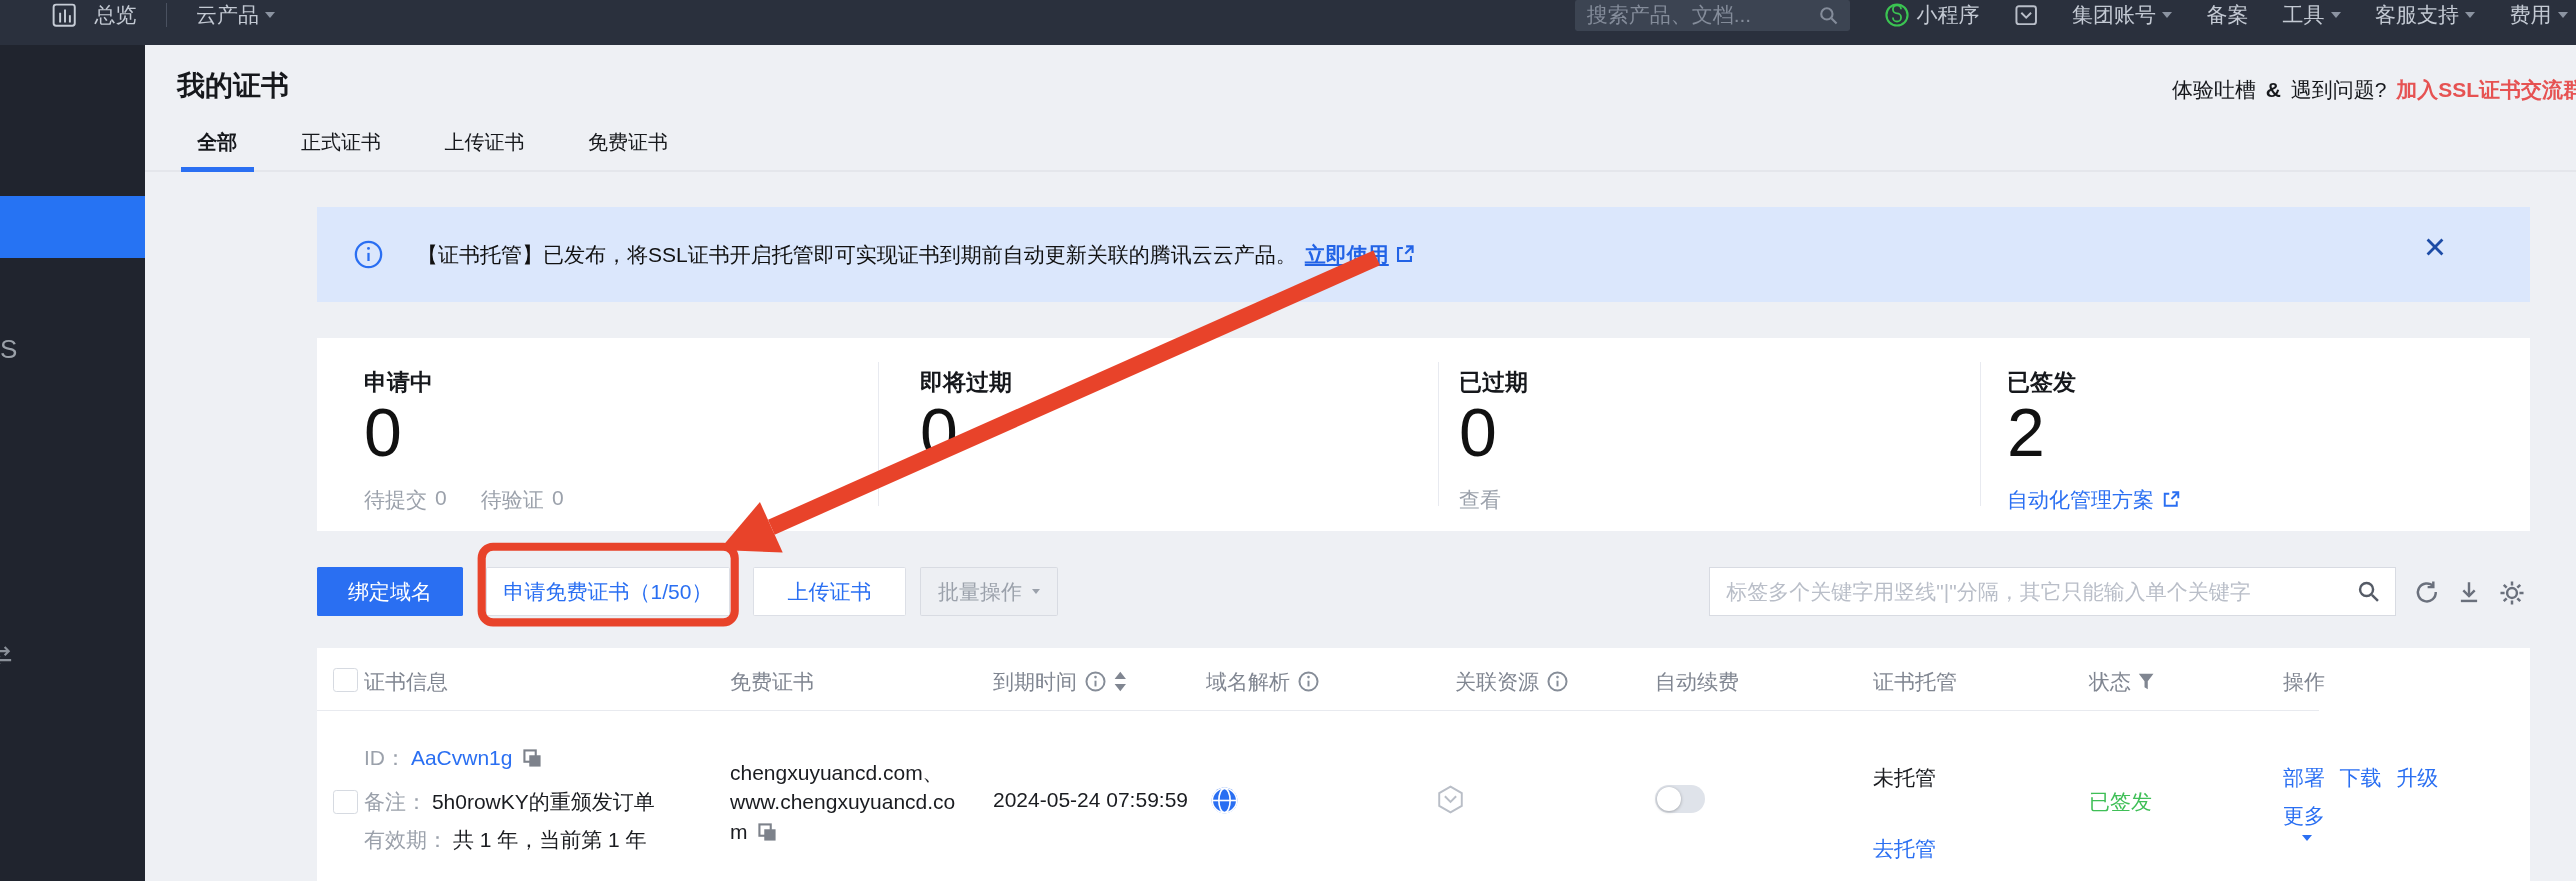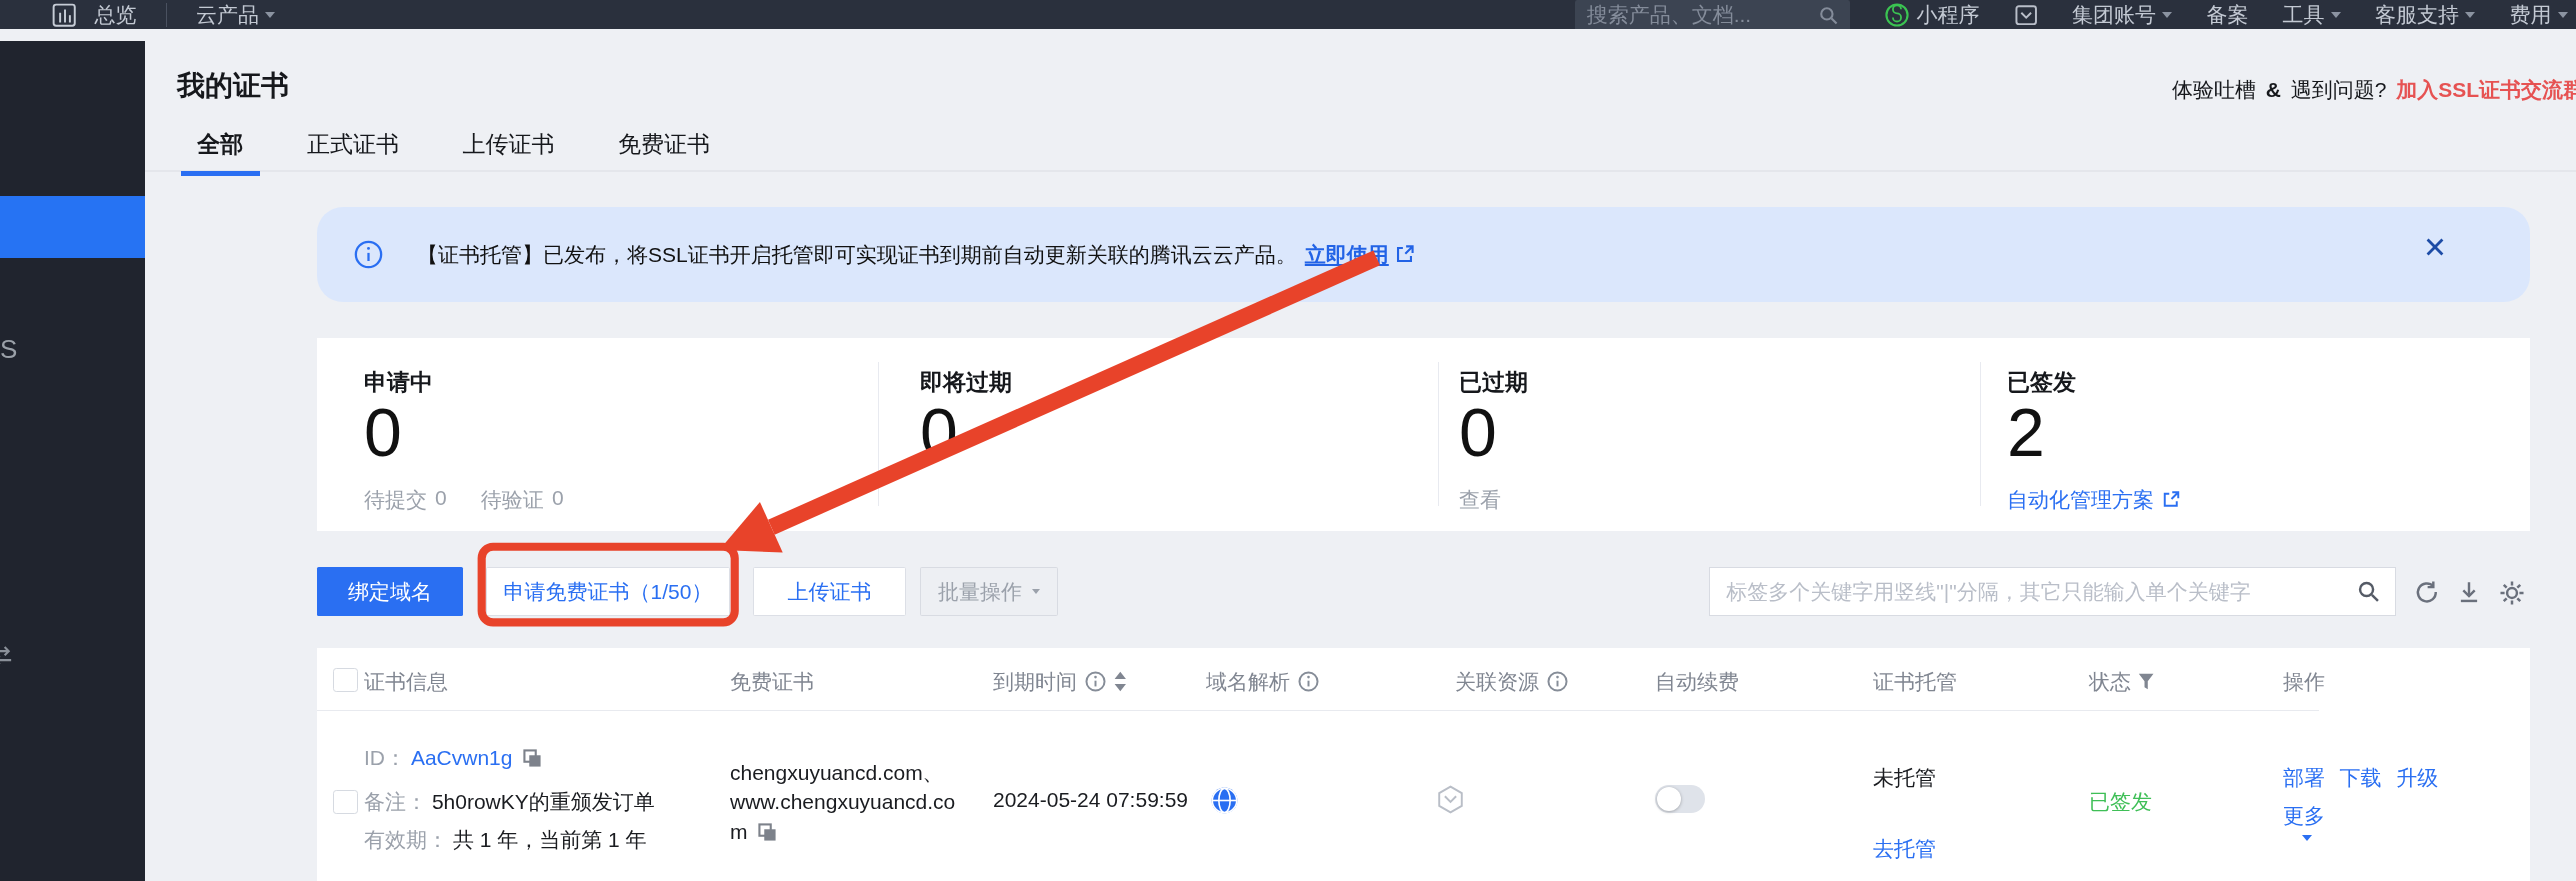--- a/index.html
+++ b/index.html
@@ -1,43 +1,43 @@
 <!DOCTYPE html>
 <html style="font-size:13px"><head>
 <meta charset="utf-8">
 <style>
   html,body{margin:0;padding:0;background:#eef0f4;}
   .screen{position:relative;width:2576px;height:882px;overflow:hidden;
     font-family:"Liberation Sans","DejaVu Sans",sans-serif;color:#1a1c20;background:#eef0f4;}
   .abs{position:absolute;}
   
-  .topnav{position:absolute;left:0;top:0;width:2576px;height:29px;background:#2a303d;overflow:hidden;z-index:5;}
+  .topnav{position:absolute;left:0;top:0;width:2576px;height:45px;background:#2a303d;overflow:hidden;z-index:5;}
   .nav-inner{position:absolute;left:0;top:-9.8px;width:2576px;height:50px;display:flex;align-items:center;color:#c3c9d3;font-size:21px;}
   .nav-left{display:flex;align-items:center;gap:18px;padding-left:52px;}
   .nav-right{margin-left:auto;display:flex;align-items:center;gap:34px;padding-right:8.1px;}
   .nav-item{display:flex;align-items:center;gap:6.5px;white-space:nowrap;cursor:pointer;}
   .nav-divider{width:0.8px;height:24.4px;background:#4a5160;margin:0 11.4px;}
   .caret{width:0;height:0;border-left:5.7px solid transparent;border-right:5.7px solid transparent;border-top:6.5px solid #8b93a1;display:inline-block;}
   .nav-search{display:flex;align-items:center;justify-content:space-between;width:252px;height:31px;background:#3c4452;border-radius:2.4px;padding:0 11.4px;color:#848c9a;}
   
   .sidebar{position:absolute;left:0;top:41px;width:145px;height:841px;background:#20242e;overflow:hidden;z-index:4;}
   .side-active{position:absolute;left:0;top:155px;width:145px;height:62px;background:#2673f3;}
   .side-letter{position:absolute;left:0;top:293px;color:#9aa0a8;font-size:26px;}
   .side-icon{position:absolute;left:-9.8px;top:602px;color:#8a9099;}
   
   .page-title{position:absolute;left:177px;top:67px;font-size:28px;font-weight:bold;color:#16181c;}
   .helper{position:absolute;left:2172px;top:76px;display:flex;align-items:center;gap:9.8px;font-size:21px;white-space:nowrap;color:#16181c;}
   .helper .red{color:#e65252;font-weight:bold;}
   .tabs-line{position:absolute;left:145px;top:170px;width:2431px;height:1.6px;background:#e4e6eb;}
-  .tabs{position:absolute;left:181px;top:129px;display:flex;gap:31px;font-size:23px;}
+  .tabs{position:absolute;left:181px;top:129px;display:flex;gap:31px;font-size:20px;}
   .tab{padding:0 16.3px 14.6px 16.3px;position:relative;cursor:pointer;color:#16181c;}
   .tab.active{font-weight:bold;}
   .tab.active:after{content:"";position:absolute;left:0;right:0;bottom:-1.6px;height:4.9px;background:#2a6ff2;}
   
-  .banner{position:absolute;left:317px;top:207px;width:2213px;height:95px;background:#dbe7fc;display:flex;align-items:center;border-radius:26px;}
+  .banner{position:absolute;left:317px;top:207px;width:2213px;height:95px;background:#dbe7fc;display:flex;align-items:center;}
   .banner-icon{margin-left:36px;color:#2a6ff2;display:flex;}
   .banner-text{margin-left:33px;font-size:21px;color:#111;}
   .banner-link{font-size:21px;font-weight:bold;color:#2263e6;text-decoration:underline;margin-left:8.1px;cursor:pointer;}
   .banner-ext{color:#2263e6;margin-left:4.9px;display:inline-flex;vertical-align:-2.4px;}
   .banner-close{position:absolute;right:81px;top:26px;color:#1d4ca6;cursor:pointer;display:flex;}
   
   .stats{position:absolute;left:317px;top:338px;width:2213px;height:193px;background:#fff;}
   .stat-div{position:absolute;top:24.4px;width:0.8px;height:144px;background:#e8eaf0;}
   .stat-label{position:absolute;top:29px;font-size:23px;font-weight:bold;color:#16181c;}
   .stat-value{position:absolute;top:57px;font-size:68px;font-weight:400;color:#111;line-height:1.1;}

